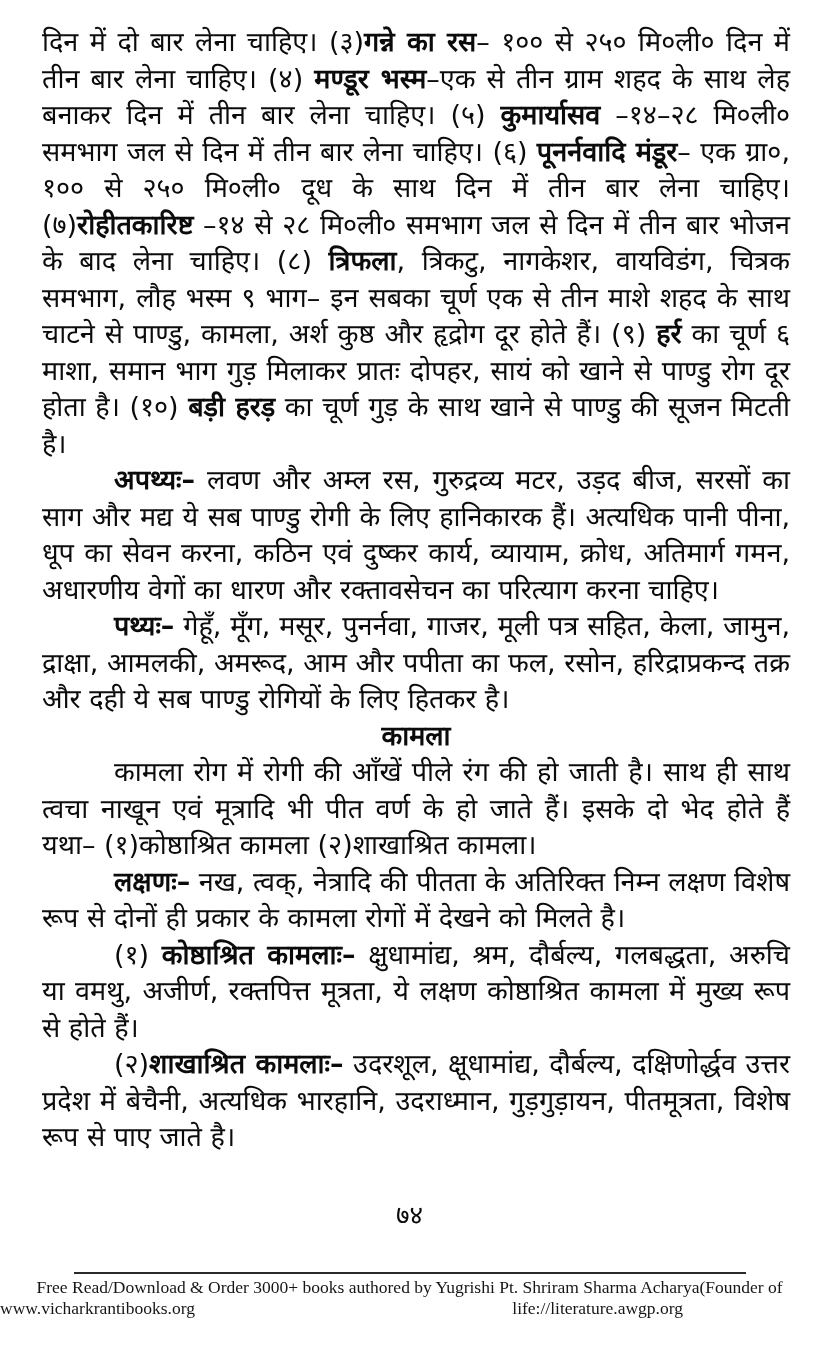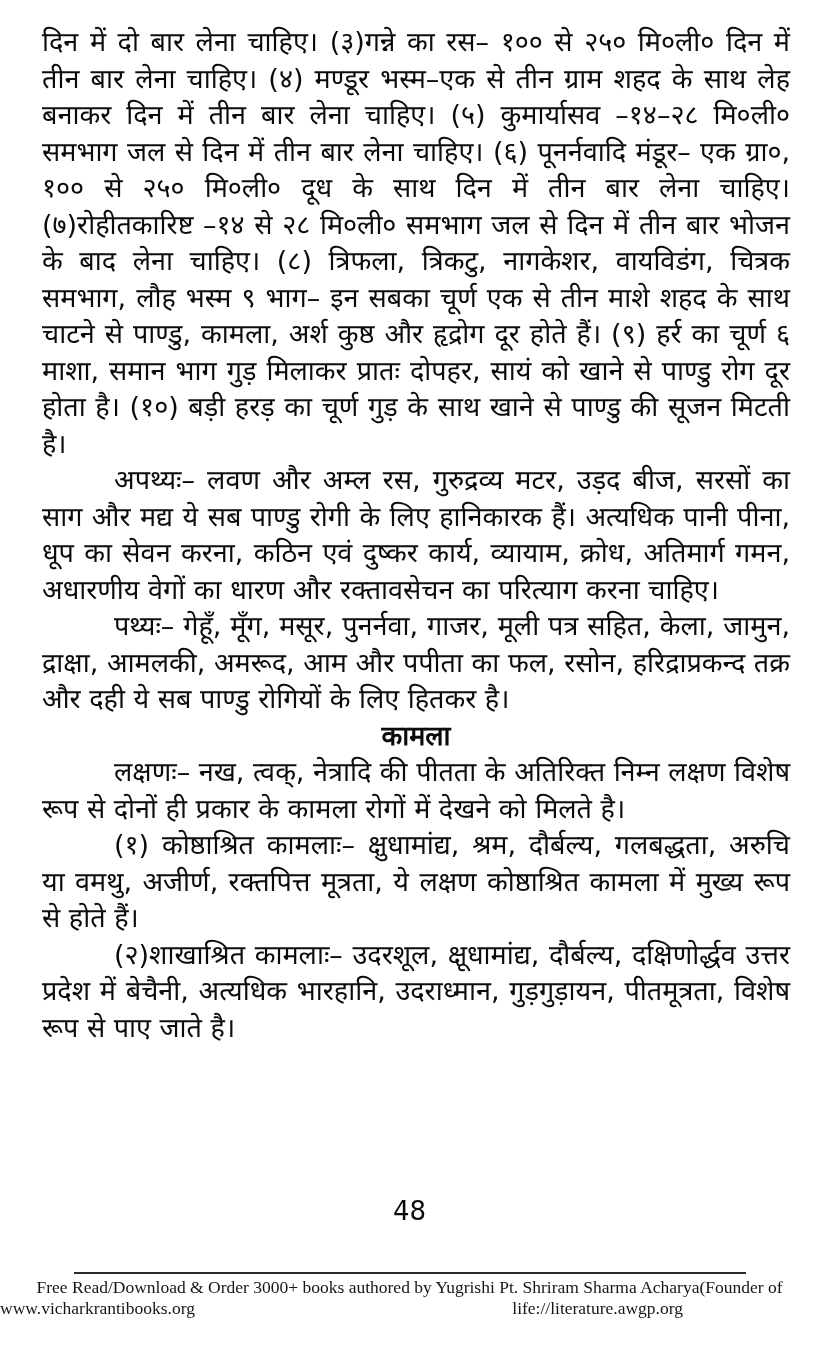--- a/index.html
+++ b/index.html
@@ -34,21 +34,21 @@
     margin: 0;
   }
   .para.indent {
     text-indent: 72px;
   }
   .para.block-indent {
     margin-left: 88px;
     text-indent: 0;
   }
   .bold {
-    font-weight: 400;
+    font-weight: 700;
   }
   .heading {
     text-align: center;
     font-weight: 700;
     margin: 0;
   }
   .page-number {
     position: absolute;
     top: 1196px;
     left: 0;
@@ -83,26 +83,27 @@
 </head>
 <body>
 
 <div class="page">
 
   <div class="content">
       <p class="para"><span>दिन में दो बार लेना चाहिए। (३)</span><span class="bold">गन्ने का रस</span><span>– १०० से २५० मि०ली० दिन में तीन बार लेना चाहिए। (४) </span><span class="bold">मण्डूर भस्म</span><span>–एक से तीन ग्राम शहद के साथ लेह बनाकर दिन में तीन बार लेना चाहिए। (५) </span><span class="bold">कुमार्यासव</span><span> –१४–२८ मि०ली० समभाग जल से दिन में तीन बार लेना चाहिए। (६) </span><span class="bold">पूनर्नवादि मंडूर</span><span>– एक ग्रा०, १०० से २५० मि०ली० दूध के साथ दिन में तीन बार लेना चाहिए। (७)</span><span class="bold">रोहीतकारिष्ट</span><span> –१४ से २८ मि०ली० समभाग जल से दिन में तीन बार भोजन के बाद लेना चाहिए। (८) </span><span class="bold">त्रिफला</span><span>, त्रिकटु, नागकेशर, वायविडंग, चित्रक समभाग, लौह भस्म ९ भाग– इन सबका चूर्ण एक से तीन माशे शहद के साथ चाटने से पाण्डु, कामला, अर्श कुष्ठ और हृद्रोग दूर होते हैं। (९) </span><span class="bold">हर्र</span><span> का चूर्ण ६ माशा, समान भाग गुड़ मिलाकर प्रातः दोपहर, सायं को खाने से पाण्डु रोग दूर होता है। (१०) </span><span class="bold">बड़ी हरड़</span><span> का चूर्ण गुड़ के साथ खाने से पाण्डु की सूजन मिटती है।</span></p>
       <p class="para indent"><span class="bold">अपथ्यः–</span><span> लवण और अम्ल रस, गुरुद्रव्य मटर, उड़द बीज, सरसों का साग और मद्य ये सब पाण्डु रोगी के लिए हानिकारक हैं। अत्यधिक पानी पीना, धूप का सेवन करना, कठिन एवं दुष्कर कार्य, व्यायाम, क्रोध, अतिमार्ग गमन, अधारणीय वेगों का धारण और रक्तावसेचन का परित्याग करना चाहिए।</span></p>
       <p class="para indent"><span class="bold">पथ्यः–</span><span> गेहूँ, मूँग, मसूर, पुनर्नवा, गाजर, मूली पत्र सहित, केला, जामुन, द्राक्षा, आमलकी, अमरूद, आम और पपीता का फल, रसोन, हरिद्राप्रकन्द तक्र  और दही ये सब पाण्डु रोगियों के लिए हितकर है।</span></p>
       <div class="heading">कामला</div>
+      <p class="para indent"><span>कामला रोग में रोगी की आँखें पीले रंग की हो जाती है। साथ ही साथ त्वचा नाखून एवं मूत्रादि भी पीत वर्ण के हो जाते हैं। इसके दो भेद होते हैं यथा– (१)कोष्ठाश्रित कामला (२)शाखाश्रित कामला।</span></p>
       <p class="para indent"><span class="bold">लक्षणः–</span><span> नख, त्वक्, नेत्रादि की पीतता के अतिरिक्त निम्न लक्षण विशेष रूप से दोनों ही प्रकार के कामला रोगों में देखने को मिलते है।</span></p>
       <p class="para indent"><span>(१) </span><span class="bold">कोष्ठाश्रित कामलाः–</span><span> क्षुधामांद्य, श्रम, दौर्बल्य, गलबद्धता, अरुचि या वमथु, अजीर्ण, रक्तपित्त मूत्रता, ये लक्षण कोष्ठाश्रित कामला में मुख्य रूप से होते हैं।</span></p>
       <p class="para indent"><span>(२)</span><span class="bold">शाखाश्रित कामलाः–</span><span> उदरशूल, क्षूधामांद्य, दौर्बल्य, दक्षिणोर्द्धव उत्तर प्रदेश में बेचैनी, अत्यधिक भारहानि, उदराध्मान, गुड़गुड़ायन, पीतमूत्रता, विशेष रूप से पाए जाते है।</span></p>
     </div>
 
-  <div class="page-number">48</div>
+  <div class="page-number">७४</div>
 
   <div class="footer">
     <hr class="footer-rule">
     <div>Free Read/Download &amp; Order 3000+ books authored by Yugrishi Pt. Shriram Sharma Acharya(Founder of</div>
     <div class="footer-urls">
       <span>www.vicharkrantibooks.org</span>
       <span>life://literature.awgp.org</span>
     </div>
   </div>
 

